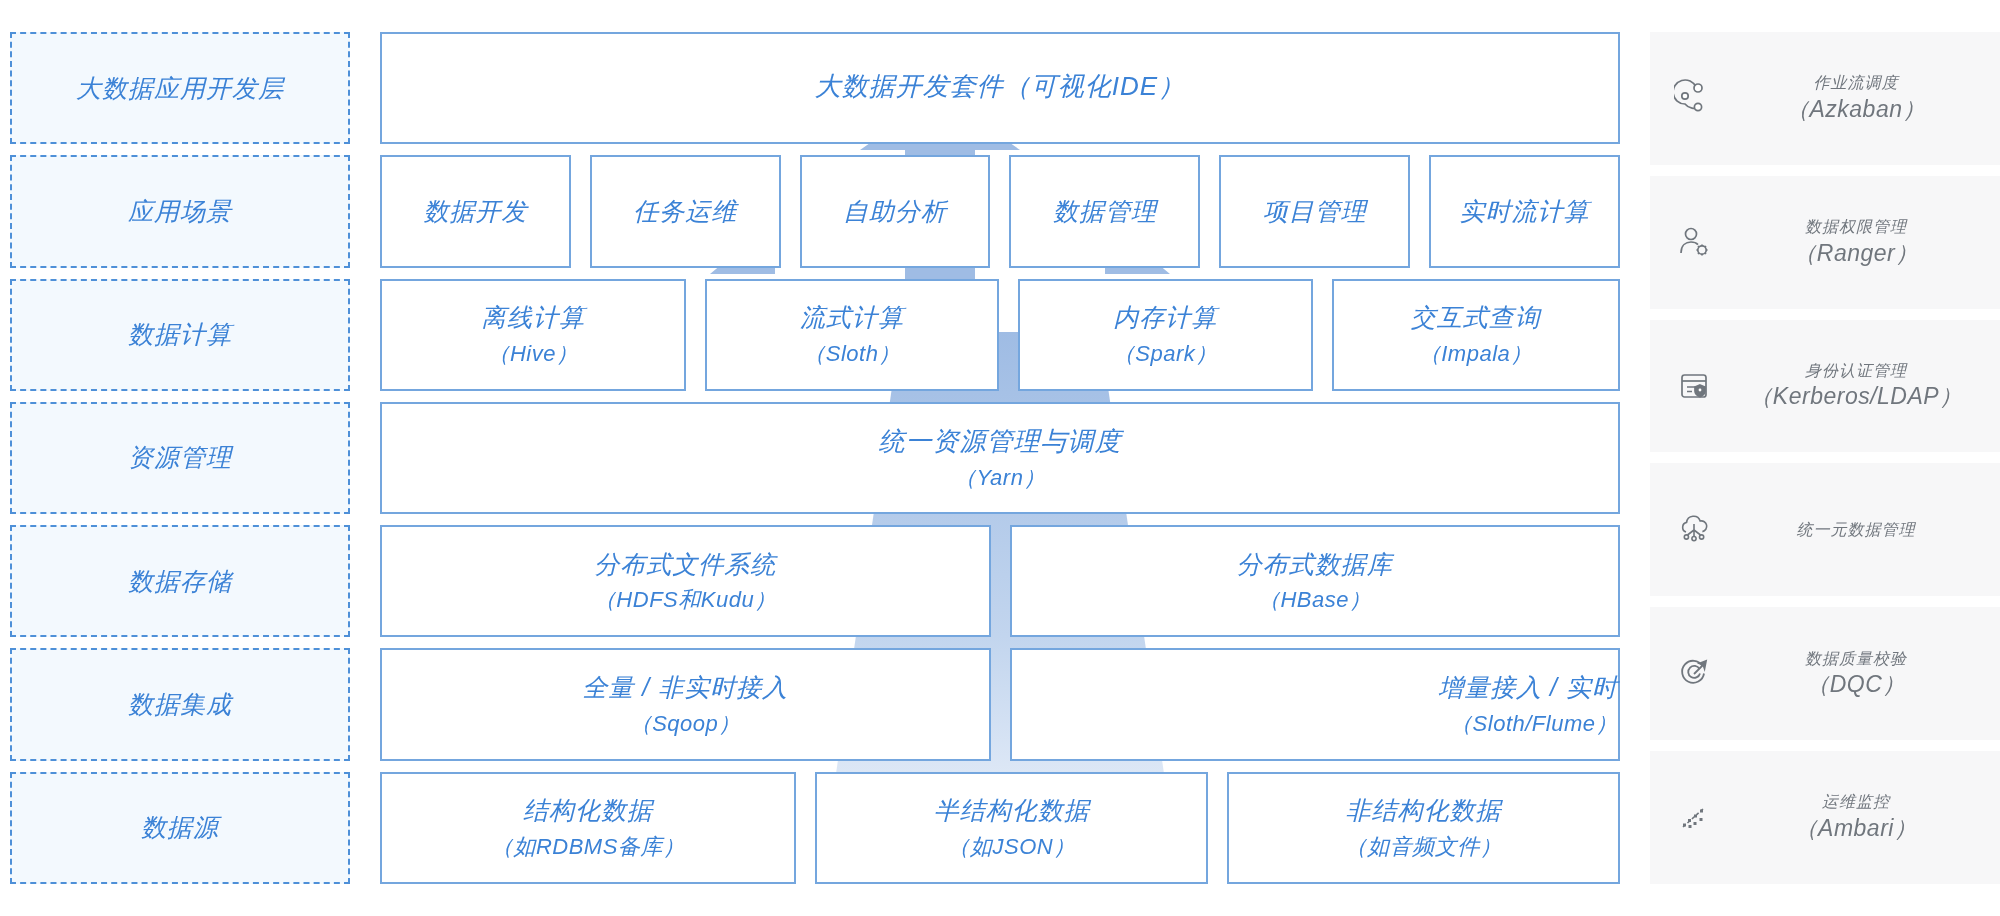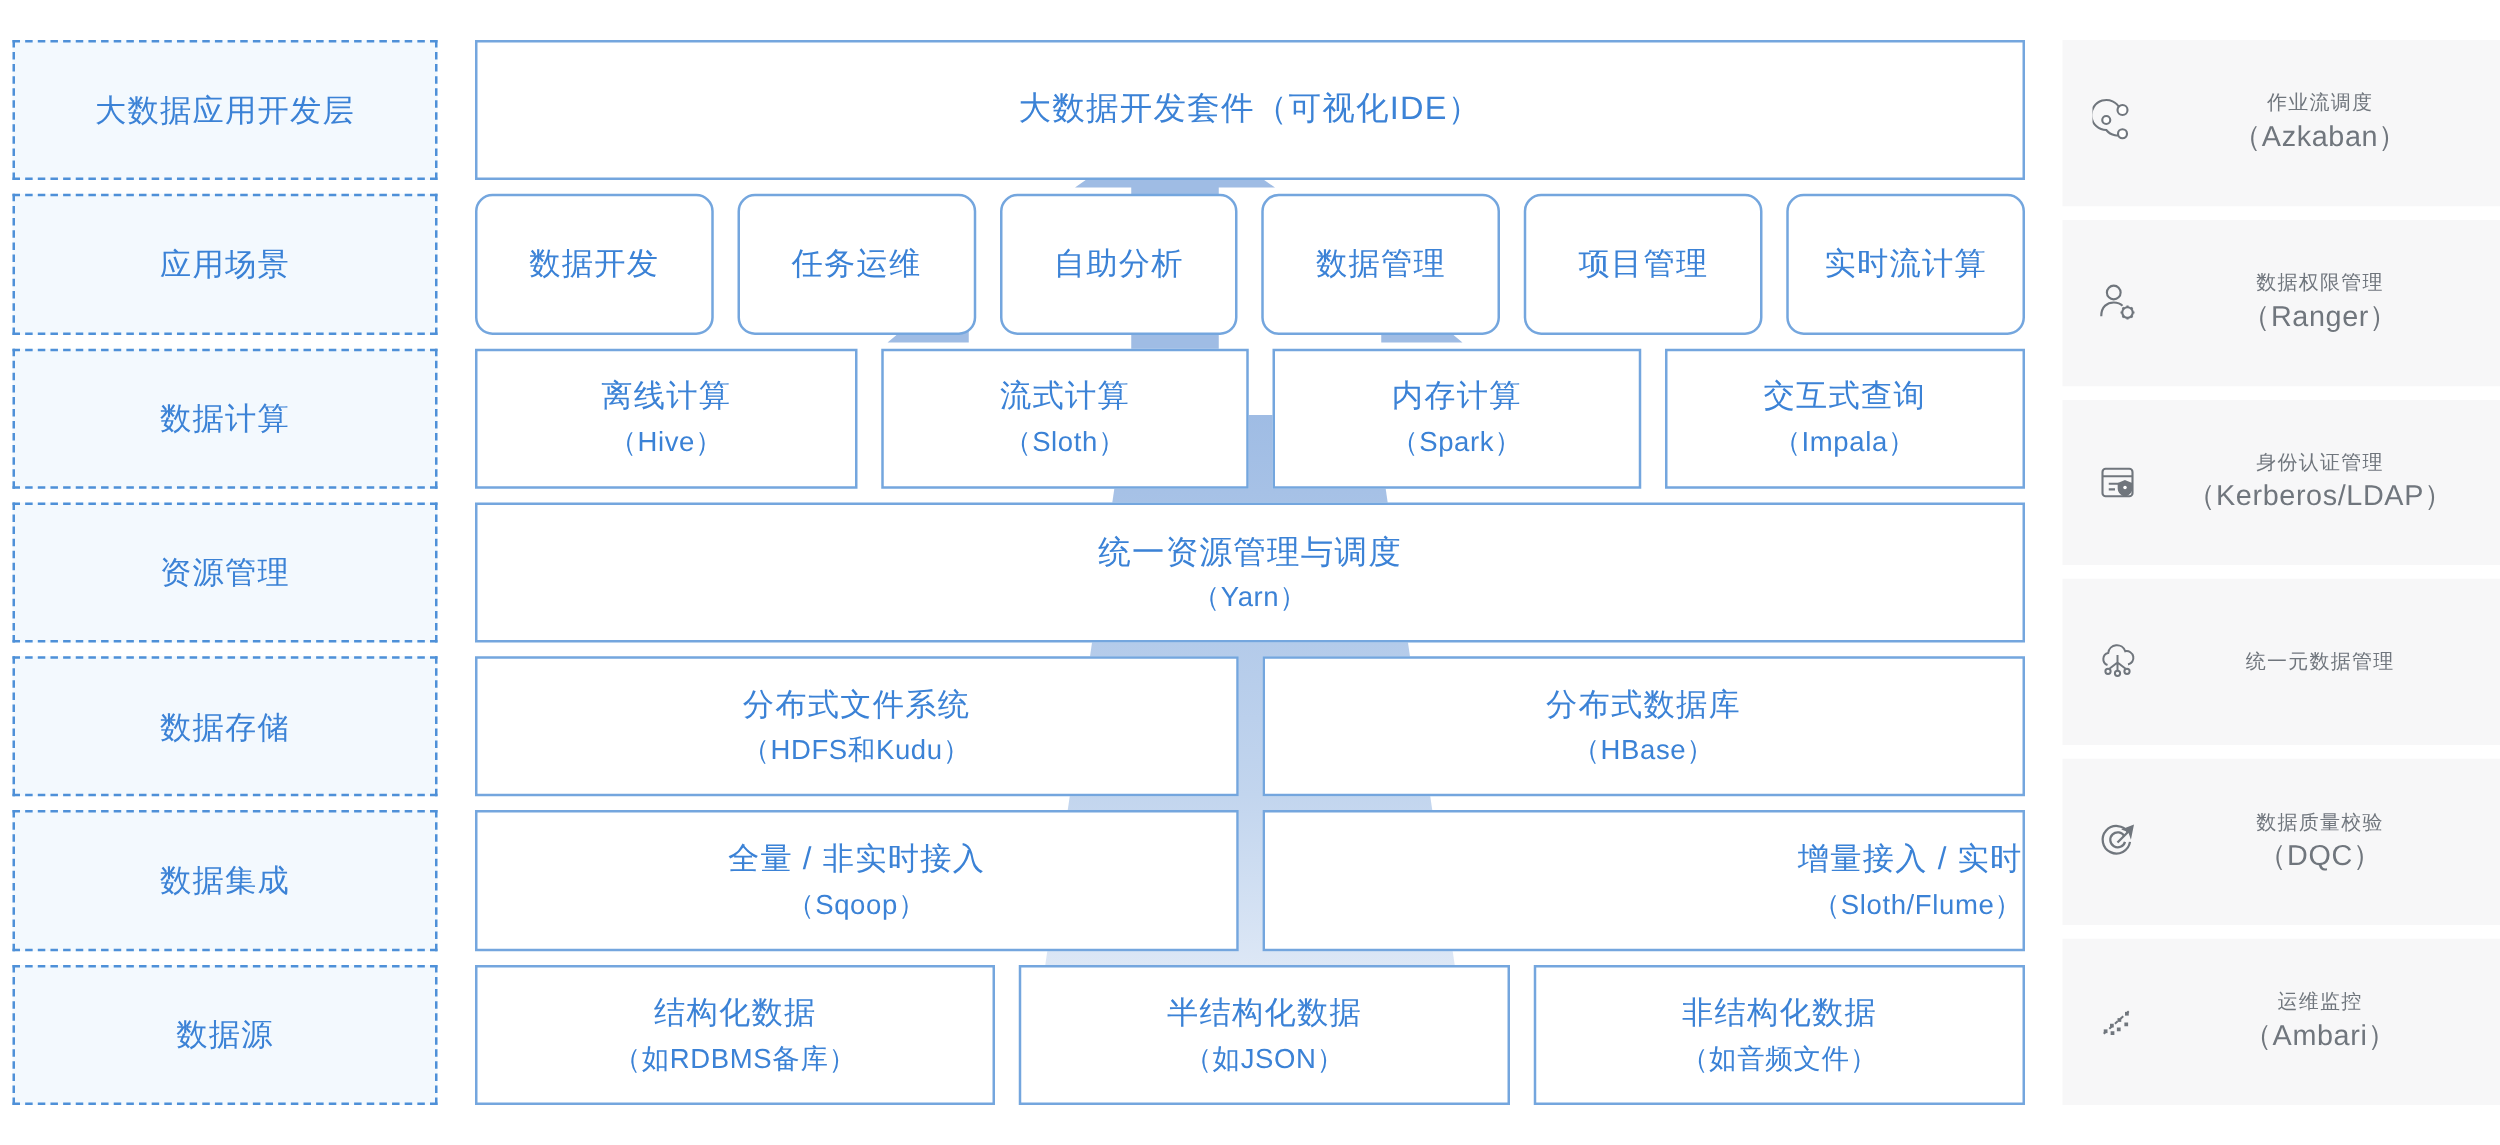--- a/index.html
+++ b/index.html
@@ -12,20 +12,21 @@
     height: 916px;
     font-family: "Liberation Sans", "DejaVu Sans", sans-serif;
     overflow: hidden;
   }
 
   #stage {
     position: relative;
     width: 2000px;
     height: 916px;
     background: #ffffff;
+    font-style: italic;
   }
 
   
   #left-col {
     position: absolute;
     left: 10px;
     top: 32px;
     width: 340px;
     height: 852px;
     display: flex;
@@ -73,21 +74,21 @@
     color: #3b82d6;
     box-sizing: border-box;
     flex: 1 1 0;
     line-height: 1.35;
   }
   .cell .t1 { font-size: 25px; letter-spacing: 1px; }
   .cell .t2 { font-size: 22px; letter-spacing: 0.5px; margin-top: 4px; }
   .cell.single .t1 { font-size: 26px; }
 
   
-  .row-scene .cell { flex: 1 1 0; border-radius: 14px; }
+  .row-scene .cell { flex: 1 1 0; }
   .row-compute .c-offline { flex: 1.04 1 0; }
   .row-compute .c-stream  { flex: 1.00 1 0; text-align: right; }
   .row-compute .c-memory  { flex: 1.00 1 0; text-align: center; }
   .row-compute .c-query   { flex: 0.98 1 0; }
   .row-storage .c-fs  { flex: 1 1 0; }
   .row-storage .c-db  { flex: 1 1 0; }
   .row-ingest .c-full { flex: 1 1 0; }
   .row-ingest .c-inc  { flex: 1 1 0; align-items: flex-end; }
   .row-source .c-a { flex: 1.06 1 0; }
   .row-source .c-b { flex: 1.00 1 0; }

